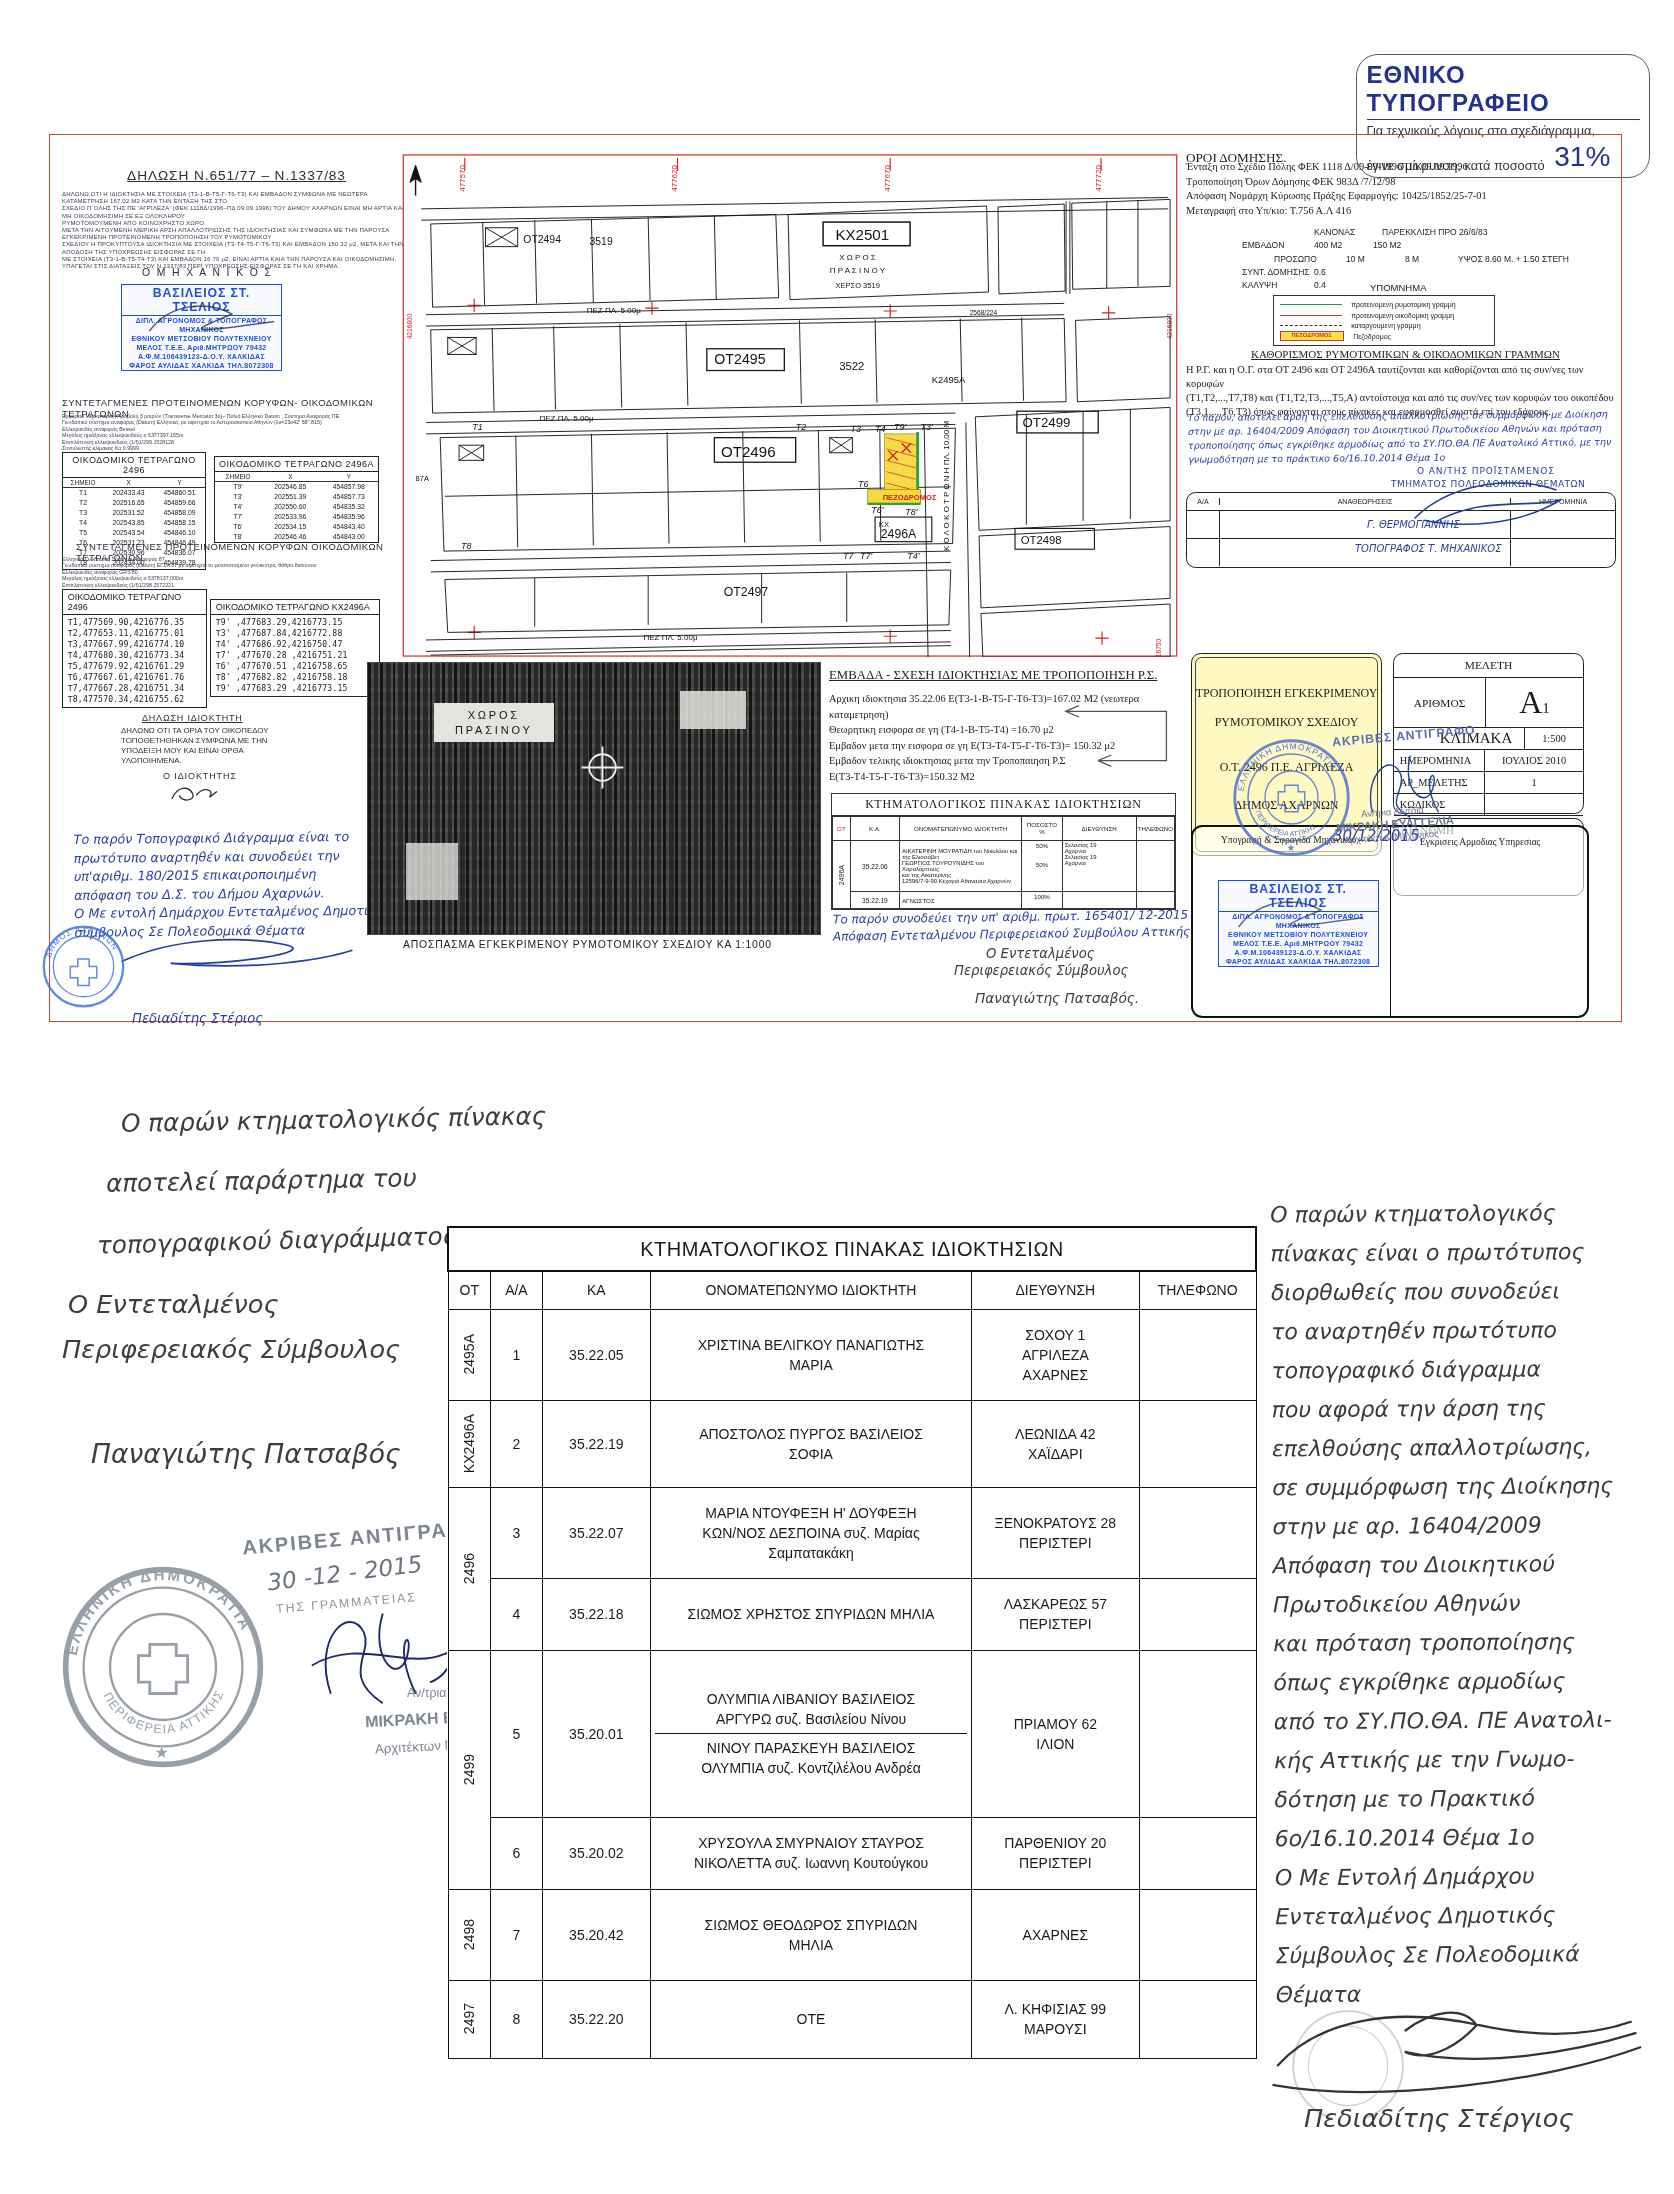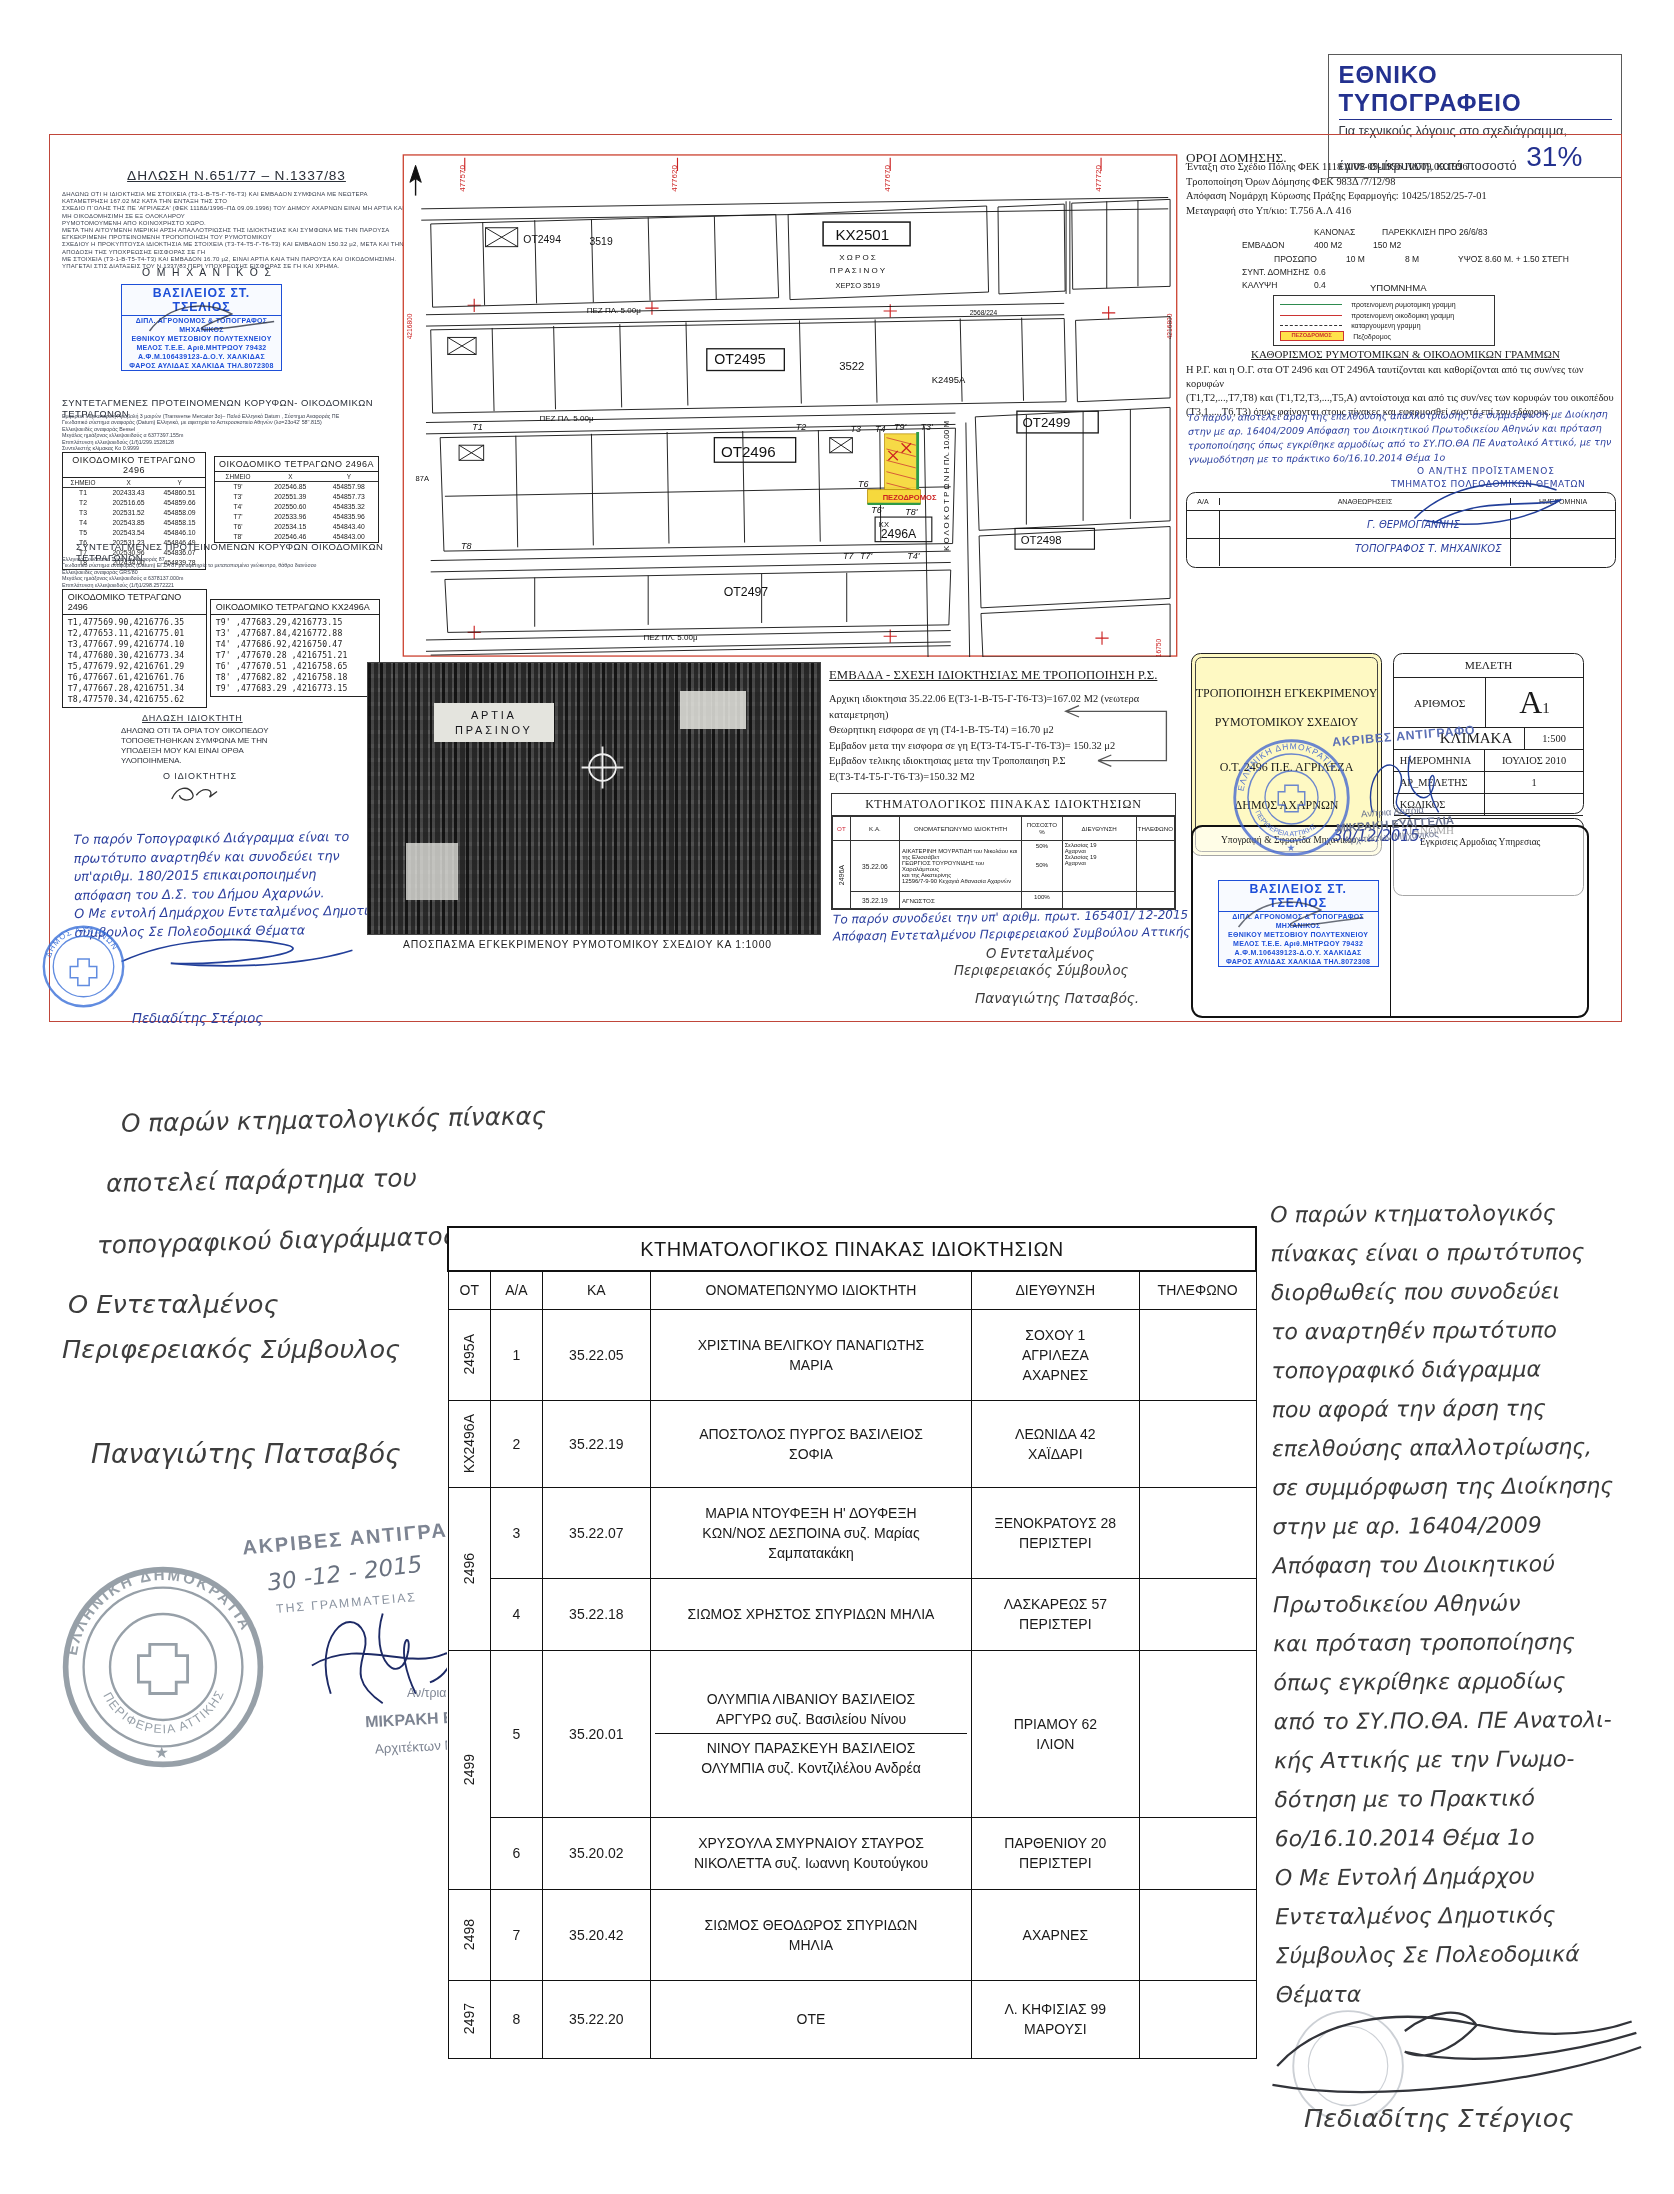--- a/index.html
+++ b/index.html
@@ -56,21 +56,21 @@
   
   .bignote{font-size:22px;line-height:28px;color:#3a3a3a;}
   .seal-gray{opacity:.85;}
   .ak-title{font-weight:bold;color:#7d8492;letter-spacing:1.9px;}
 </style>
 </head>
 <body>
 
 <div class="page">
 
-  <div class="abs printbox" style="left:1328px;top:54px;width:273px;">
+  <div class="abs printbox" style="left:1356px;top:54px;width:273px;border-radius:22px;">
     <h1>ΕΘΝΙΚΟ ΤΥΠΟΓΡΑΦΕΙΟ</h1>
     <div class="pl">Για τεχνικούς λόγους στο σχεδιάγραμμα,</div>
     <div class="pl" style="display:flex;align-items:flex-end;gap:9.5px;">
       <span>έγινε σμίκρυνση, κατά ποσοστό</span>
       <span class="pct">31%</span>
     </div>
   </div>
 
   <div class="abs sheet" style="left:49px;top:134px;width:1571px;height:886px;"></div>
 
@@ -394,21 +394,21 @@
           <text x="484" y="428">Τ7'</text>
         <text x="534" y="428">Τ4'</text>
       </g>
     </g>
   </svg>
 
   <div class="abs" style="left:367px;top:662px;width:452px;height:271px;background:
       repeating-linear-gradient(90deg, rgba(18,18,18,.9) 0 2.8px, rgba(92,92,92,.65) 2.8px 5.7px, rgba(40,40,40,.88) 5.7px 10.4px, rgba(120,120,120,.5) 10.4px 12.3px),
       repeating-linear-gradient(0deg, rgba(22,22,22,.75) 0 3.8px, rgba(70,70,70,.6) 3.8px 8.5px, rgba(30,30,30,.8) 8.5px 14px);
       background-color:#262626;border:0.9px solid #444;">
-    <div class="abs pre" style="left:66px;top:40px;width:112px;padding:4.7px 3.8px;background:#e4e4de;color:#15151a;font-size:11px;letter-spacing:2.8px;text-align:center;line-height:15px;">ΑΡΤΙΑ
+    <div class="abs pre" style="left:66px;top:40px;width:112px;padding:4.7px 3.8px;background:#e4e4de;color:#15151a;font-size:11px;letter-spacing:2.8px;text-align:center;line-height:15px;">ΧΩΡΟΣ
 ΠΡΑΣΙΝΟΥ</div>
     <svg class="abs" style="left:206px;top:76px;" width="57" height="57" viewBox="0 0 60 60">
       <circle cx="30" cy="30" r="14" fill="none" stroke="#eee" stroke-width="2"></circle>
         <path d="M30,8 v44 M8,30 h44" stroke="#eee" stroke-width="2"></path>
     </svg>
     <div class="abs" style="left:312px;top:28px;width:66px;height:38px;background:rgba(230,230,225,.85);"></div>
     <div class="abs" style="left:38px;top:180px;width:52px;height:57px;background:rgba(225,225,220,.8);"></div>
   </div>
   <div class="abs" style="left:403px;top:939px;width:397px;font-size:10.4px;letter-spacing:0.8px;color:#222;">ΑΠΟΣΠΑΣΜΑ ΕΓΚΕΚΡΙΜΕΝΟΥ ΡΥΜΟΤΟΜΙΚΟΥ ΣΧΕΔΙΟΥ ΚΑ 1:1000</div>
 

